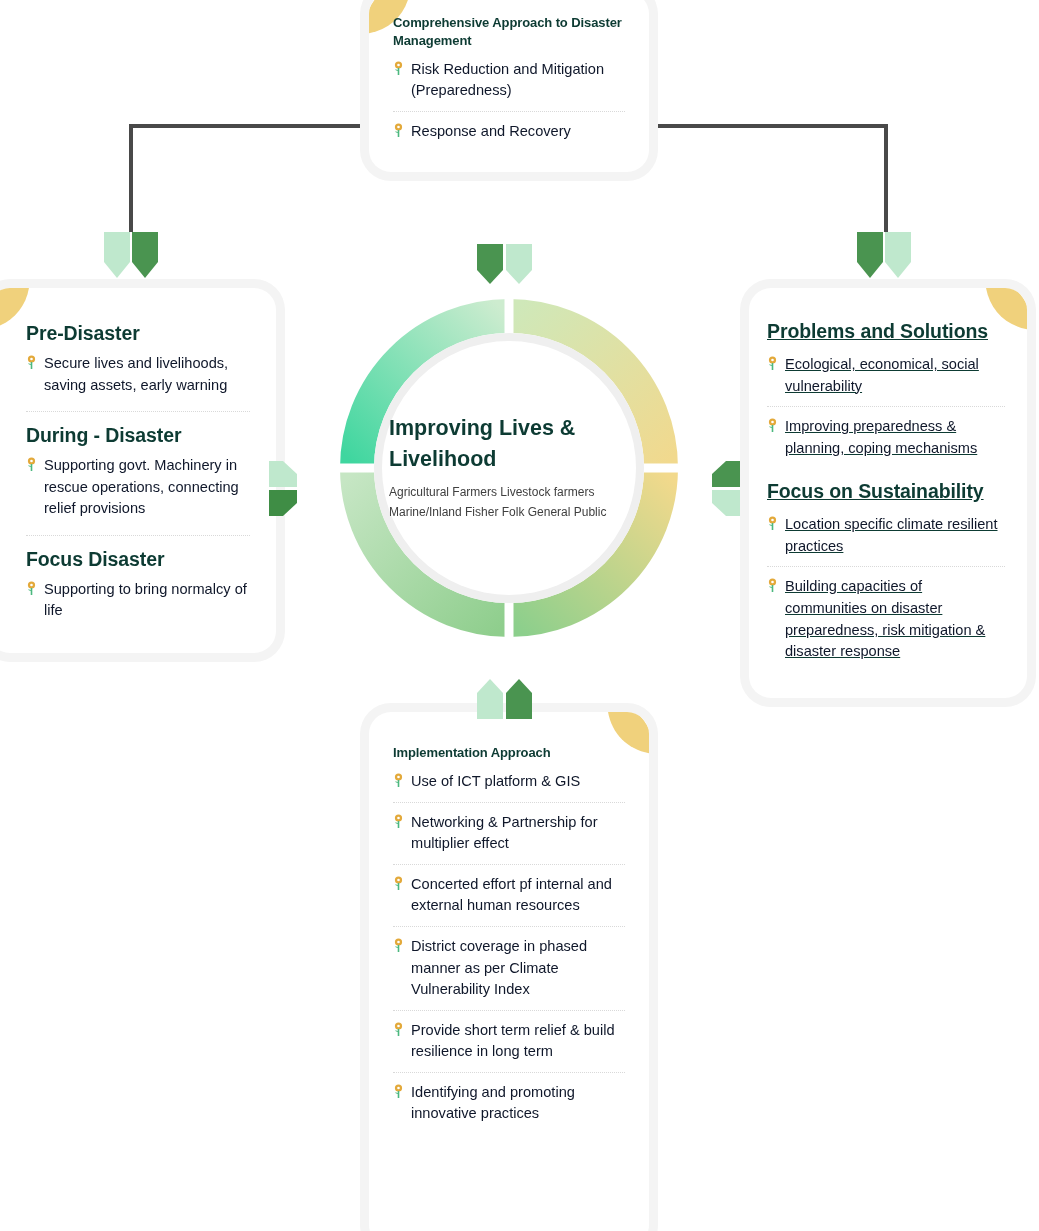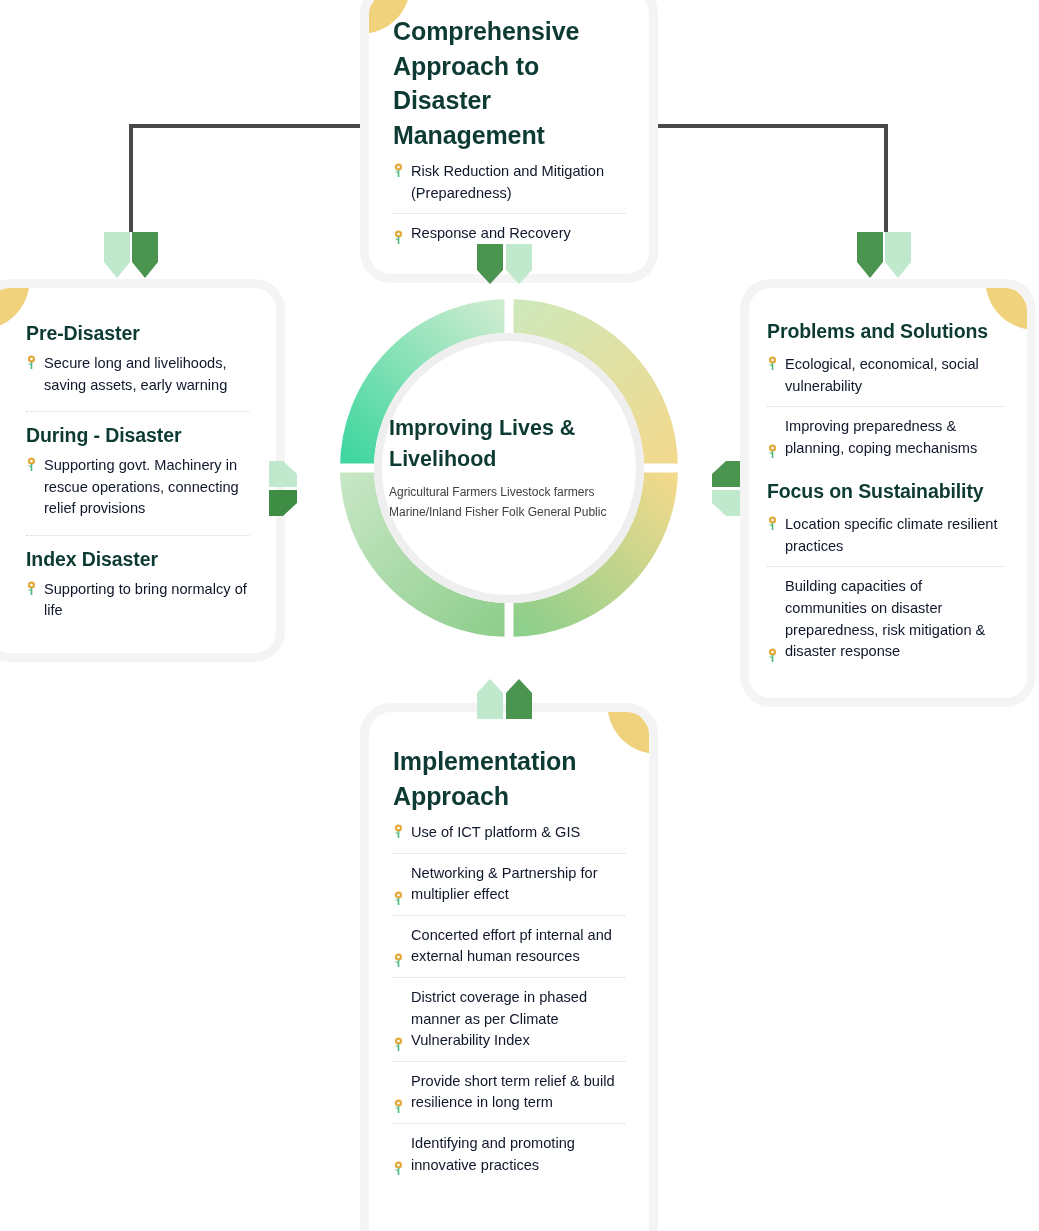--- a/index.html
+++ b/index.html
@@ -23,32 +23,32 @@
   }
   .card-inner{ position:relative; z-index:3; padding:22px 24px 20px 24px; }
 
   
   .leaf{ position:absolute; width:62px; height:62px; z-index:1; pointer-events:none; }
   .leaf svg{ width:100%; height:100%; display:block; }
   .leaf.tl{ top:-16px; left:-16px; }
   .leaf.tr{ top:-16px; right:-16px; transform:scaleX(-1); }
 
   h2.card-title{
-    font-size:25px; font-weight:bold; line-height:1.38;
+    font-size:13px; font-weight:bold; line-height:1.38;
     color:#0d3b33; letter-spacing:-.1px;
   }
   h2.card-title.sm{ font-size:19.5px; }
 
   ul.bullets{ list-style:none; }
   ul.bullets li{
     display:flex; align-items:flex-start; gap:7px;
     padding:9px 0 9px 0;
     font-size:14.6px; line-height:1.48; color:#0f172a;
   }
-  ul.bullets li + li{ border-top:1px dotted #d9d9d9;align-items:flex-end; }
+  ul.bullets li + li{ border-top:1px dotted #d9d9d9; }
   ul.bullets.tight li{ padding:6px 0 5px 0; }
   .sprout{ flex:0 0 auto; width:11px; height:15px; margin-top:2px; }
   .sprout svg{ display:block; width:11px; height:15px; }
   .btext{ display:block; }
 
   .sec-gap{ height:10px; }
 
   
   .donut{
     position:absolute; left:329px; top:288px; width:360px; height:360px; z-index:4;
@@ -147,57 +147,57 @@
       <ul class="bullets tight">
         <li>
           <span class="sprout">
             <svg viewBox="0 0 11 15">
                 <circle cx="5.5" cy="4" r="3.6" fill="#e3a93a"></circle>
                 <circle cx="5.5" cy="4" r="1.3" fill="#fff"></circle>
                 <path d="M5.5 7 L5.5 14" stroke="#4cb87f" stroke-width="1.6" fill="none"></path>
                 <path d="M5.5 10 C3 10 2 8.6 2 8.6 C3.6 8 5.5 9 5.5 10 Z" fill="#4cb87f"></path>
               </svg>
           </span>
-          <span class="btext">Secure long and livelihoods, saving assets, early warning</span>
+          <span class="btext">Secure lives and livelihoods, saving assets, early warning</span>
         </li>
       </ul>
       <div style="border-top:1px dotted #d9d9d9; margin:10px 0 10px 0;"></div>
       <h2 class="card-title sm">During - Disaster</h2>
       <ul class="bullets tight">
         <li>
           <span class="sprout">
             <svg viewBox="0 0 11 15">
                 <circle cx="5.5" cy="4" r="3.6" fill="#e3a93a"></circle>
                 <circle cx="5.5" cy="4" r="1.3" fill="#fff"></circle>
                 <path d="M5.5 7 L5.5 14" stroke="#4cb87f" stroke-width="1.6" fill="none"></path>
                 <path d="M5.5 10 C3 10 2 8.6 2 8.6 C3.6 8 5.5 9 5.5 10 Z" fill="#4cb87f"></path>
               </svg>
           </span>
           <span class="btext">Supporting govt. Machinery in rescue operations, connecting relief provisions</span>
         </li>
       </ul>
       <div style="border-top:1px dotted #d9d9d9; margin:10px 0 10px 0;"></div>
-      <h2 class="card-title sm">Index Disaster</h2>
+      <h2 class="card-title sm">Focus Disaster</h2>
       <ul class="bullets tight">
         <li>
           <span class="sprout">
             <svg viewBox="0 0 11 15">
                 <circle cx="5.5" cy="4" r="3.6" fill="#e3a93a"></circle>
                 <circle cx="5.5" cy="4" r="1.3" fill="#fff"></circle>
                 <path d="M5.5 7 L5.5 14" stroke="#4cb87f" stroke-width="1.6" fill="none"></path>
                 <path d="M5.5 10 C3 10 2 8.6 2 8.6 C3.6 8 5.5 9 5.5 10 Z" fill="#4cb87f"></path>
               </svg>
           </span>
           <span class="btext">Supporting to bring normalcy of life</span>
         </li>
       </ul>
     </div>
   </div>
 
-  <div class="card" style="left:749px; top:288px; width:278px;">
+  <div class="card" style="left:749px; top:288px; width:278px;text-decoration:underline;">
     <span class="leaf tr">
       <svg viewBox="0 0 62 62">
           <path d="M58 4 C58 34 40 54 12 58 C10 30 28 8 58 4 Z" fill="#f0d17c"></path>
         </svg>
     </span>
     <div class="card-inner" style="padding:30px 22px 26px 18px;">
       <h2 class="card-title sm">Problems and Solutions</h2>
       <ul class="bullets">
         <li>
           <span class="sprout">

